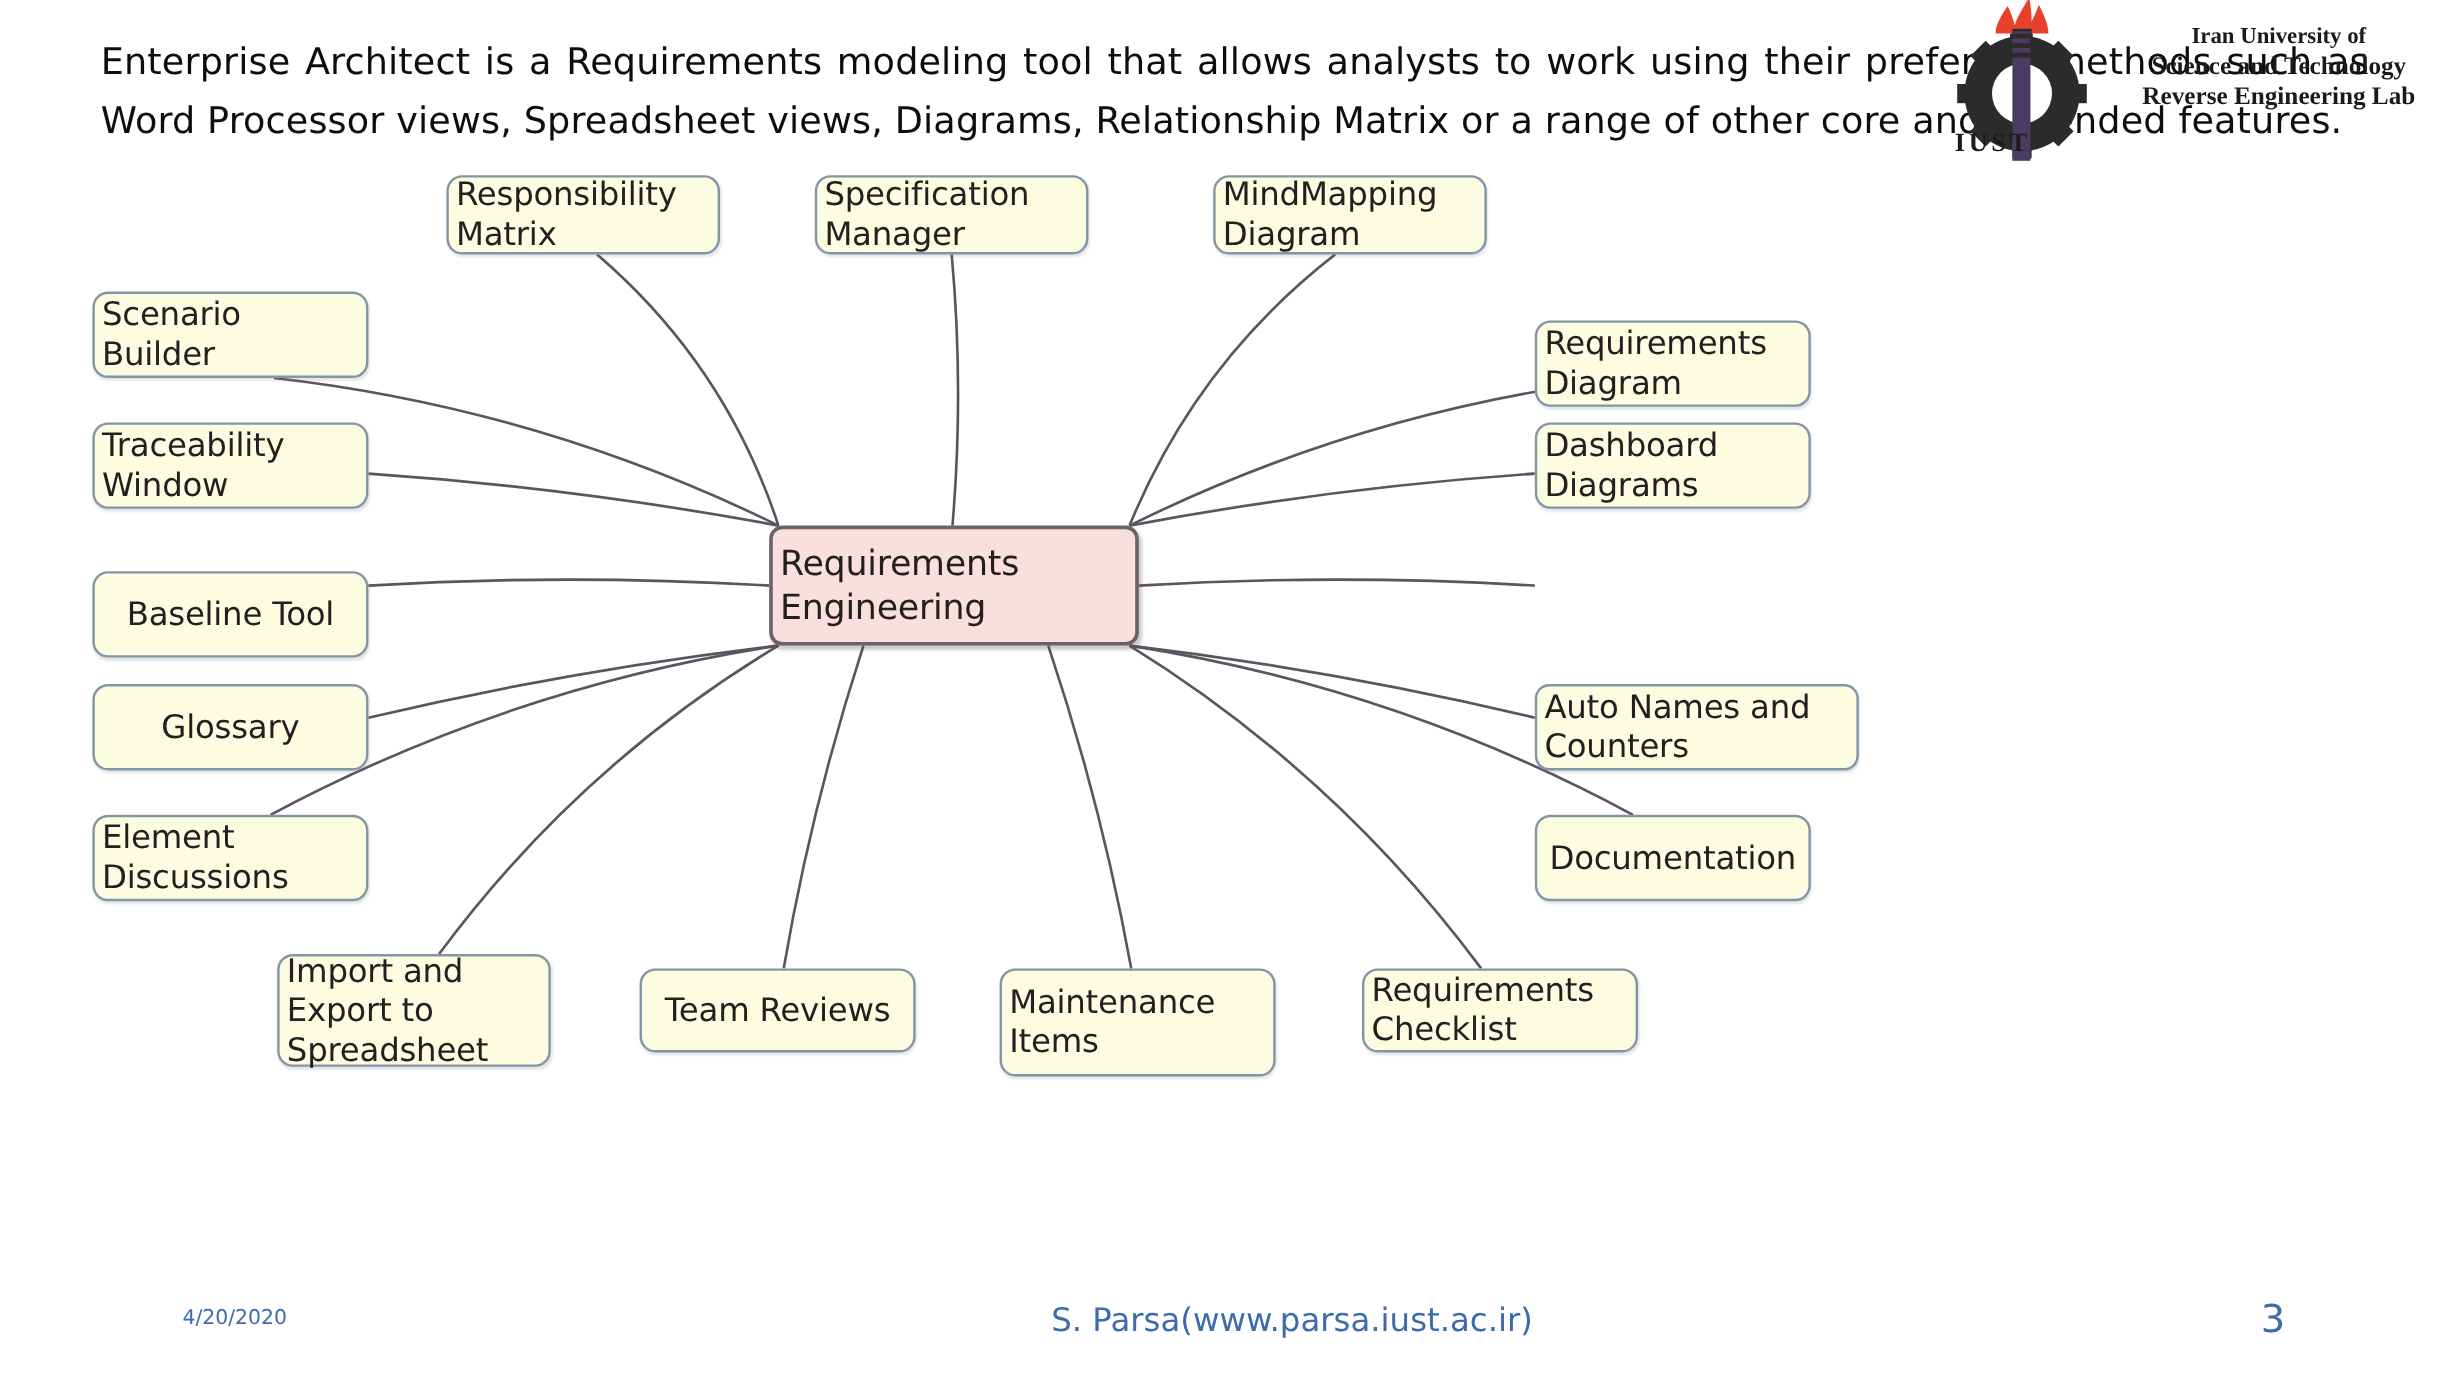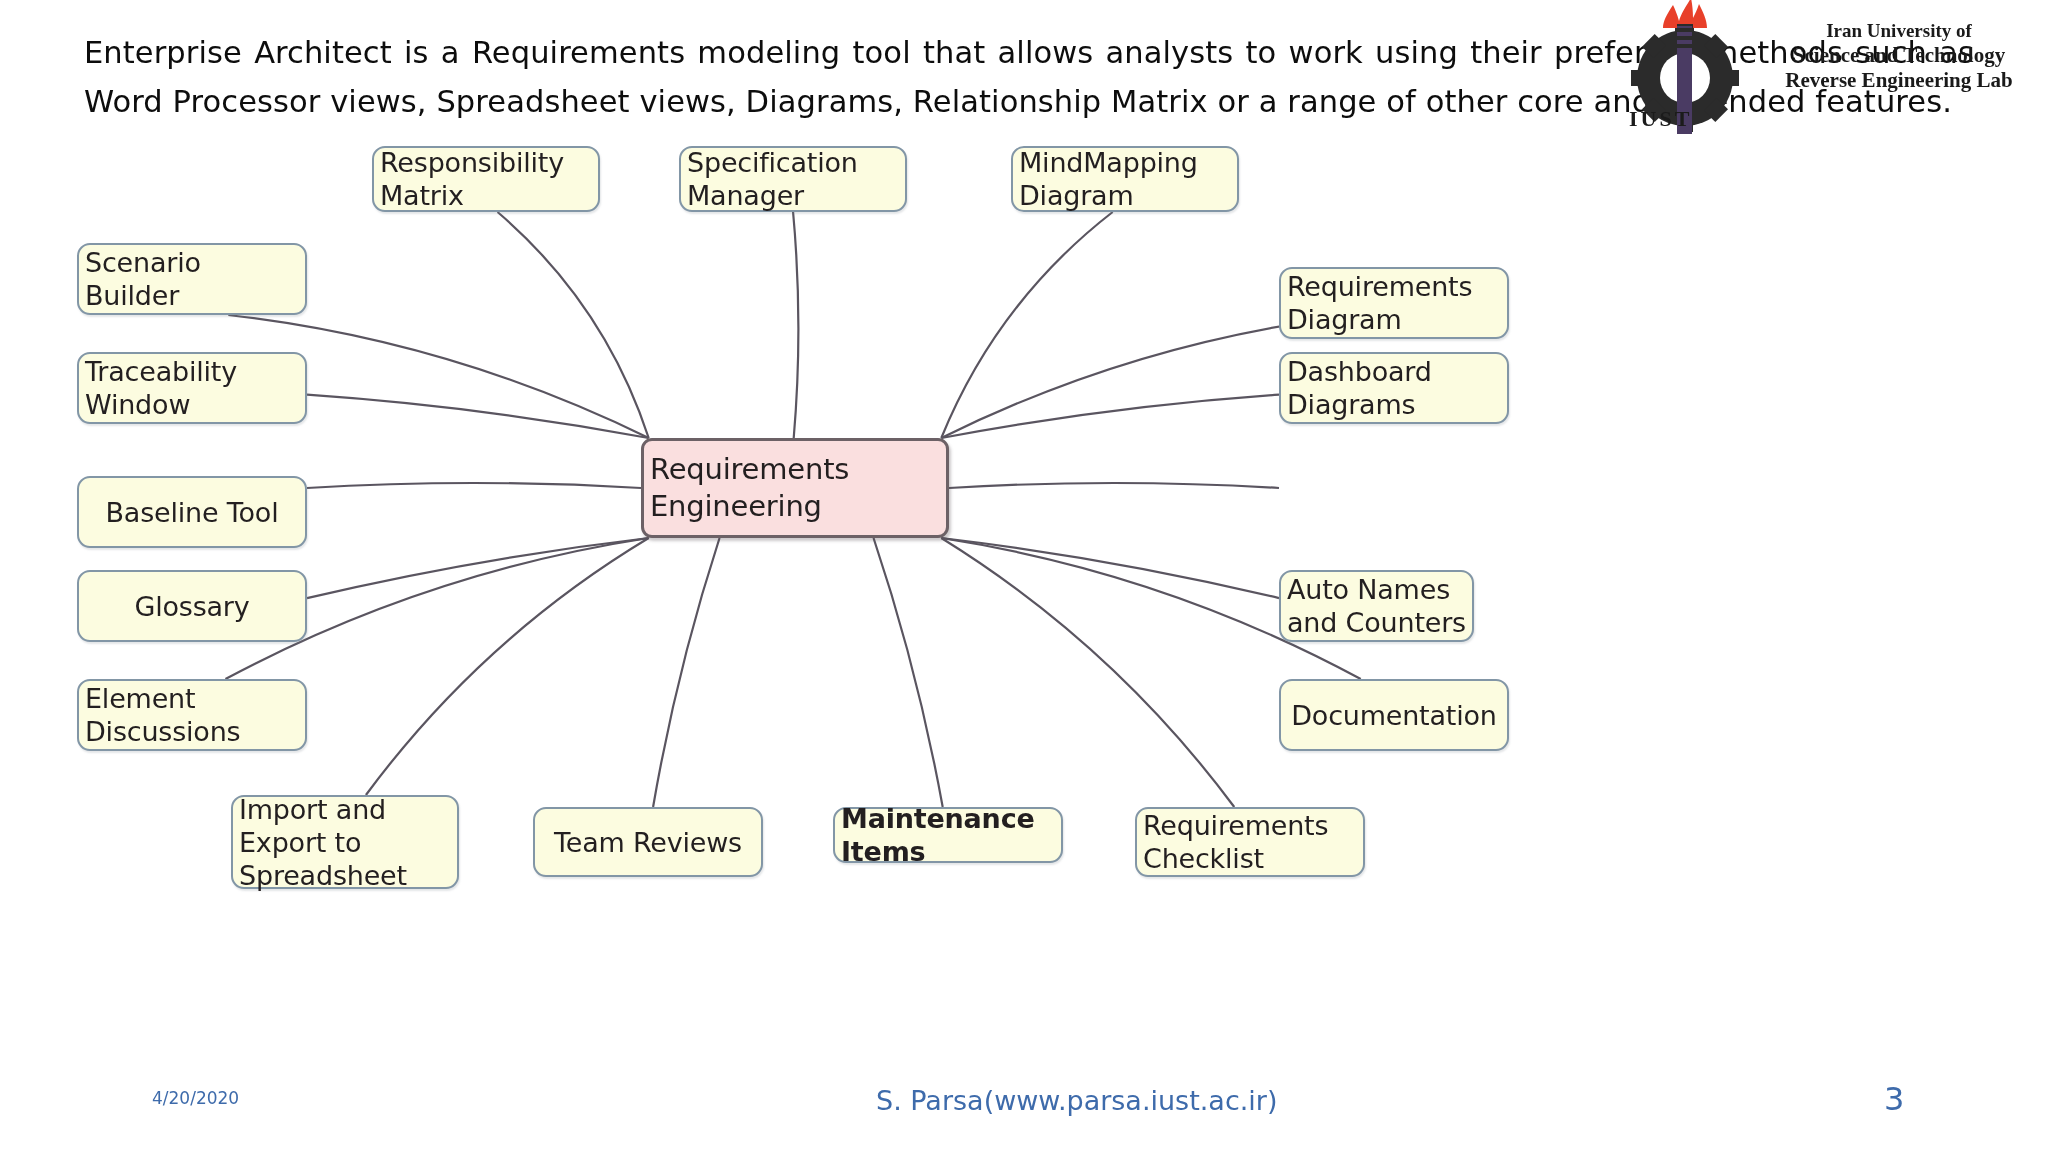--- a/index.html
+++ b/index.html
@@ -221,33 +221,33 @@
     </div>
     <div class="node" style="left: 77px; top: 679px; width: 230px; height: 72px;">
       <span>Element Discussions</span>
     </div>
     <div class="node" style="left: 1279px; top: 243px; width: 230px; height: 72px; margin-top: 24px;">
       <span>Requirements Diagram</span>
     </div>
     <div class="node" style="left: 1279px; top: 352px; width: 230px; height: 72px;">
       <span>Dashboard Diagrams</span>
     </div>
-    <div class="node" style="left: 1279px; top: 570px; width: 195px; height: 72px;">
+    <div class="node" style="left: 1279px; top: 570px; width: 270px; height: 72px; border-radius: 12px;">
       <span>Auto Names and Counters</span>
     </div>
     <div class="node" style="left: 1279px; top: 679px; width: 230px; height: 72px;">
       <span>Documentation</span>
     </div>
     <div class="node" style="left: 231px; top: 795px; width: 228px; height: 94px;">
       <span>Import and Export to Spreadsheet</span>
     </div>
     <div class="node" style="left: 533px; top: 807px; width: 230px; height: 70px;">
       <span>Team Reviews</span>
     </div>
-    <div class="node" style="left: 833px; top: 807px; width: 230px; height: 56px; font-weight: bold;">
+    <div class="node" style="left: 833px; top: 807px; width: 230px; height: 90px;">
       <span>Maintenance Items</span>
     </div>
     <div class="node" style="left: 1135px; top: 807px; width: 230px; height: 70px;">
       <span>Requirements Checklist</span>
     </div>
     <div class="node center" style="left: 641px; top: 438px; width: 308px; height: 100px;">
       <span>Requirements Engineering</span>
     </div>
   </div>
 

